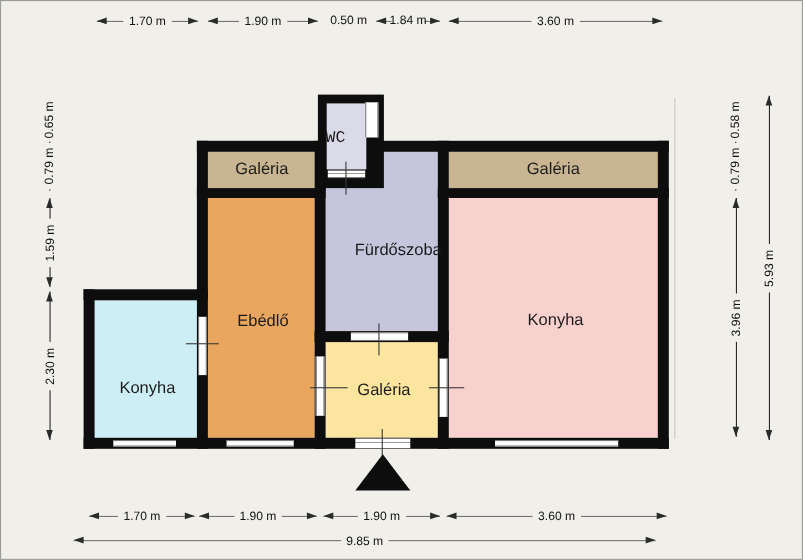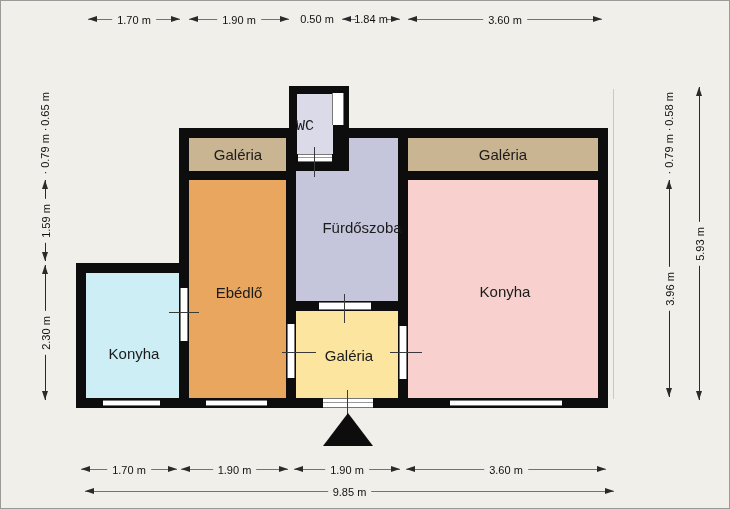--- a/index.html
+++ b/index.html
@@ -151,21 +151,21 @@
     </div>
   <div class="dim-h" style="left:180px; top:468px; width:107px;">
     <span class="dlabel">1.90 m</span>
     </div>
   <div class="dim-h" style="left:293px; top:468px; width:106px;">
     <span class="dlabel">1.90 m</span>
     </div>
   <div class="dim-h" style="left:405px; top:468px; width:200px;">
     <span class="dlabel">3.60 m</span>
     </div>
-  <div class="dim-h" style="left:84px; top:490px; width:529px;">
+  <div class="dim-h" style="left:66px; top:490px; width:529px;">
     <span class="dlabel">9.85 m</span>
     </div>
 
   <span class="vtext" style="left:44px; top:108px;">0.65 m</span>
   <span class="vtext" style="left:44px; top:150px;">· 0.79 m ·</span>
   <div class="dim-v" style="left:44px; top:179px; height:81px;">
     <span class="dlabel">1.59 m</span>
     </div>
   <div class="dim-v" style="left:44px; top:264px; height:135px;">
     <span class="dlabel">2.30 m</span>

